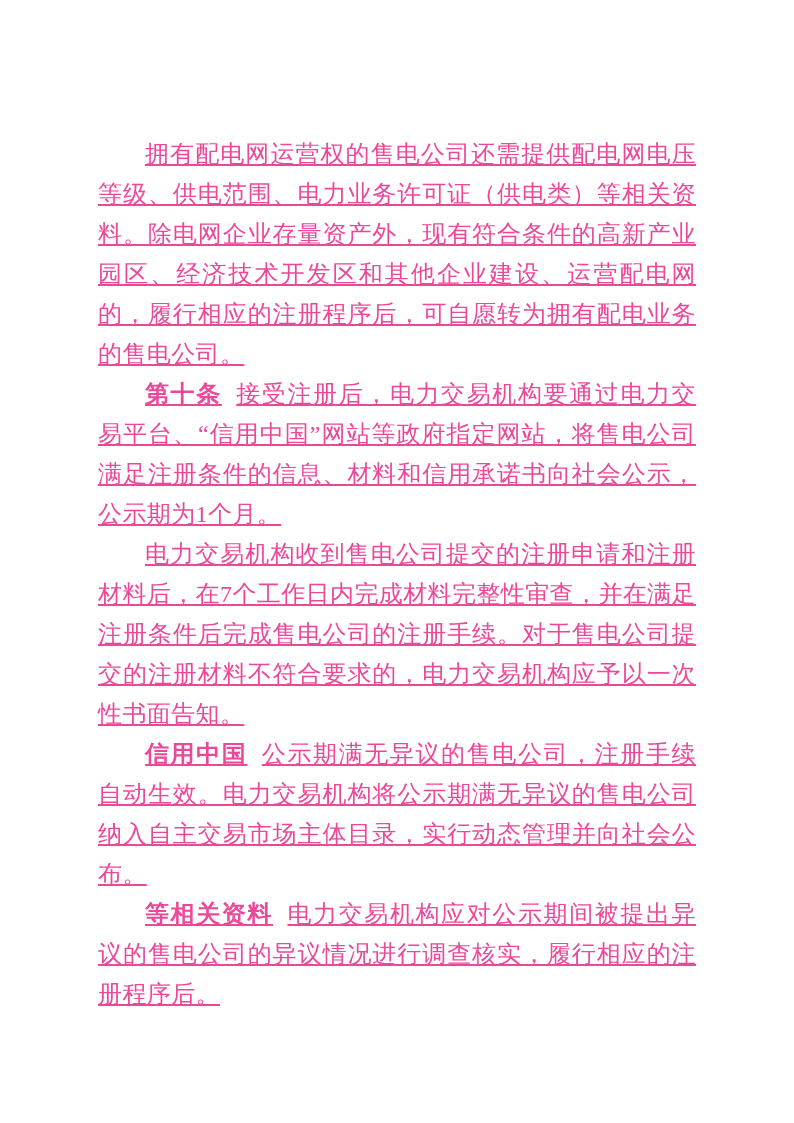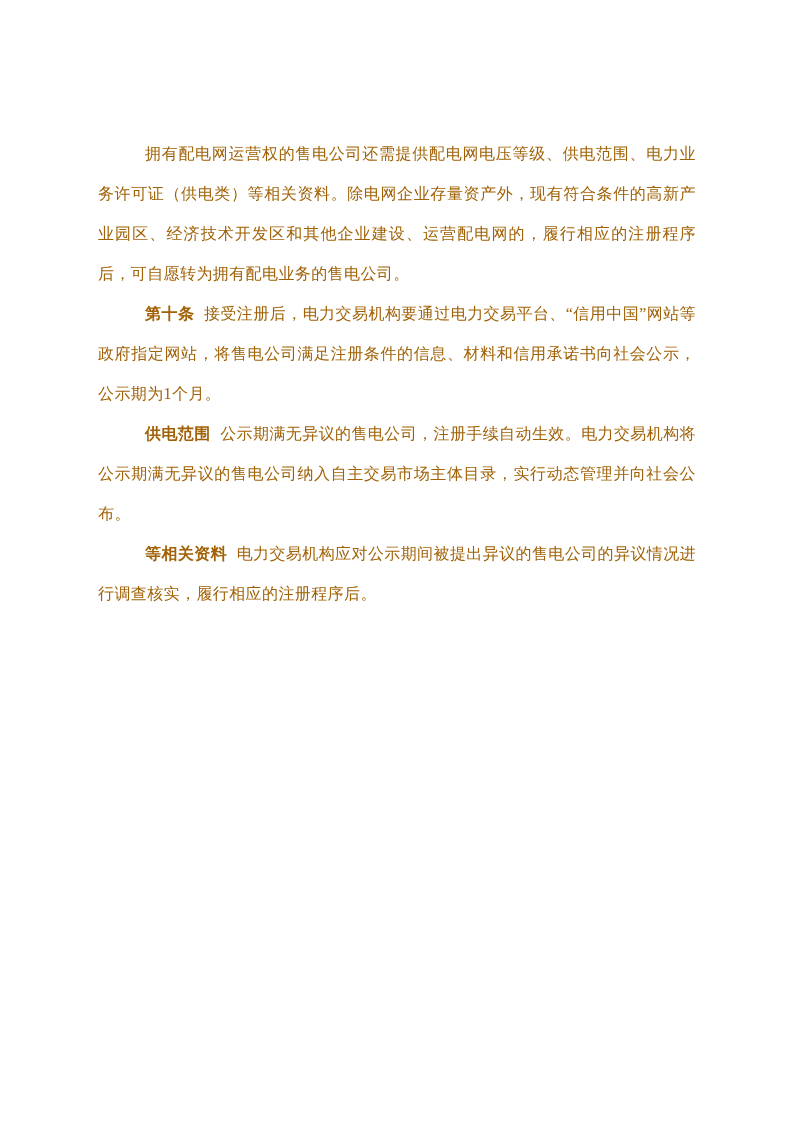--- a/index.html
+++ b/index.html
@@ -13,25 +13,26 @@
     height: 1123px;
     background: #ffffff;
     overflow: hidden;
     font-family: "Liberation Serif", "DejaVu Serif", serif;
   }
   .doc-content {
     position: absolute;
     left: 98px;
     top: 134px;
     width: 598px;
-    color: #a16207;
-    font-size: 16px;
+    color: #ec4899;
+    font-size: 24px;
     line-height: 40px;
     letter-spacing: 0.4px;
     text-align: justify;
+    text-decoration: underline;
   }
   .para {
     margin: 0;
     padding: 0;
     text-indent: 47px;
   }
   .article-label {
     font-weight: bold;
   }
   .article-label:not(:empty) {
@@ -41,21 +42,22 @@
 </head>
 <body>
 
 <div class="page">
   <div class="doc-content">
 
     <p class="para"><span class="article-label"></span><span>拥有配电网运营权的售电公司还需提供配电网电压等级、供电范围、电力业务许可证（供电类）等相关资料。除电网企业存量资产外，现有符合条件的高新产业园区、经济技术开发区和其他企业建设、运营配电网的，履行相应的注册程序后，可自愿转为拥有配电业务的售电公司。</span></p>
 
     <p class="para"><span class="article-label">第十条</span><span>接受注册后，电力交易机构要通过电力交易平台、“信用中国”网站等政府指定网站，将售电公司满足注册条件的信息、材料和信用承诺书向社会公示，公示期为1个月。</span></p>
 
+    <p class="para"><span class="article-label"></span><span>电力交易机构收到售电公司提交的注册申请和注册材料后，在7个工作日内完成材料完整性审查，并在满足注册条件后完成售电公司的注册手续。对于售电公司提交的注册材料不符合要求的，电力交易机构应予以一次性书面告知。</span></p>
 
-    <p class="para"><span class="article-label">供电范围</span><span>公示期满无异议的售电公司，注册手续自动生效。电力交易机构将公示期满无异议的售电公司纳入自主交易市场主体目录，实行动态管理并向社会公布。</span></p>
+    <p class="para"><span class="article-label">信用中国</span><span>公示期满无异议的售电公司，注册手续自动生效。电力交易机构将公示期满无异议的售电公司纳入自主交易市场主体目录，实行动态管理并向社会公布。</span></p>
 
     <p class="para"><span class="article-label">等相关资料</span><span>电力交易机构应对公示期间被提出异议的售电公司的异议情况进行调查核实，履行相应的注册程序后。</span></p>
 
 
 
   </div>
 </div>
 
 </body></html>

